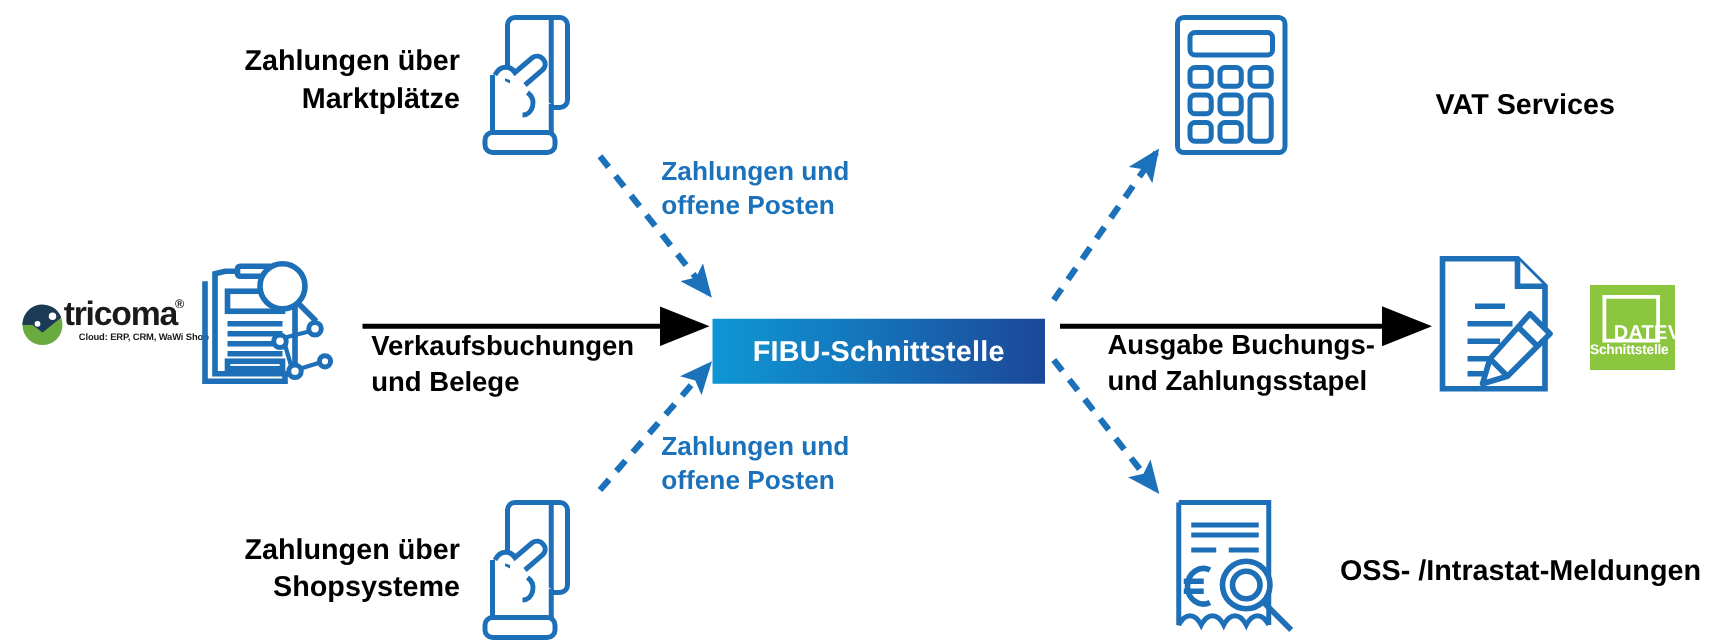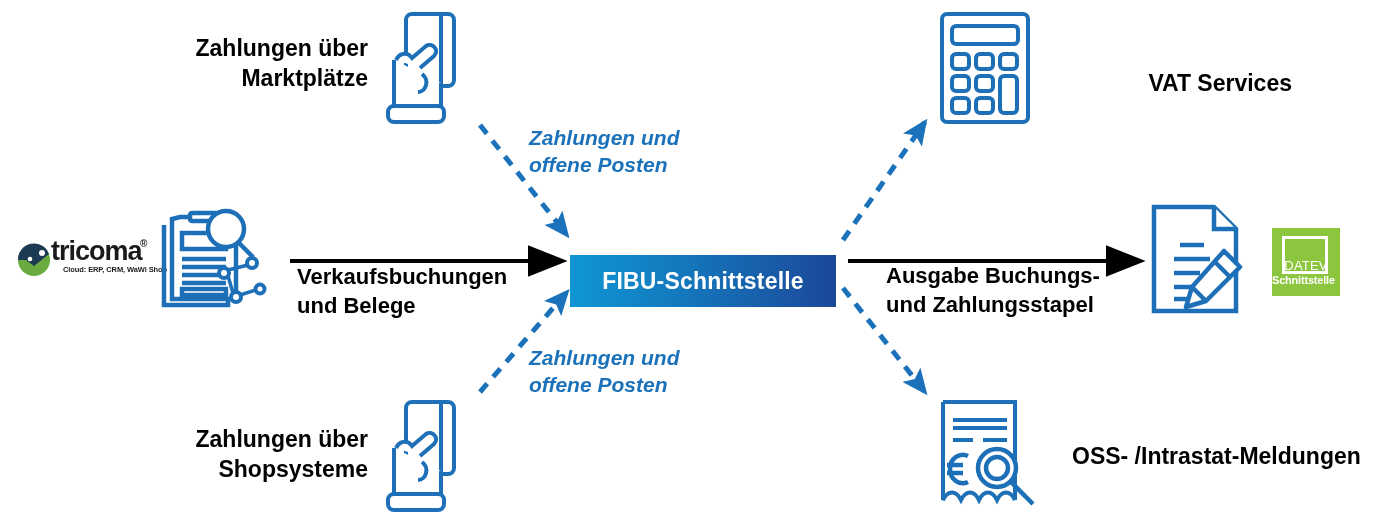--- a/index.html
+++ b/index.html
@@ -15,21 +15,21 @@
 
   .node{position:absolute;}
 
   .label{
     position:absolute;
     font-weight:bold;
     line-height:1.30;
     color:#000000;
     white-space:pre-line;
   }
-  .label.blue{color:#1b72ba;font-style:italic;}
+  .label.blue{color:#1b72ba;}
 
   
   #lbl-marktplaetze{left:110px;top:34px;width:258px;text-align:right;font-size:23px;}
   #lbl-shopsysteme{left:110px;top:425px;width:258px;text-align:right;font-size:23px;}
   #lbl-verkauf{left:297px;top:263px;width:280px;text-align:left;font-size:22px;}
   #lbl-ausgabe{left:886px;top:262px;width:300px;text-align:left;font-size:22px;}
   #lbl-zop-top{left:529px;top:124px;width:240px;text-align:left;font-size:21px;}
   #lbl-zop-bottom{left:529px;top:344px;width:240px;text-align:left;font-size:21px;}
   #lbl-vat{left:1052px;top:56px;width:240px;text-align:right;font-size:23px;margin-top:13px;}
   #lbl-oss{left:1052px;top:442px;width:310px;text-align:left;font-size:23px;margin-left:20px;}
@@ -59,21 +59,21 @@
   }
 
   
   #datev{left:1272px;top:228px;width:68px;height:68px;background:#8cc63f;}
   #datev .inner{
     position:absolute;left:10px;top:8px;width:46px;height:38px;
     border:3px solid #ffffff;box-sizing:border-box;
   }
   #datev .datev-word{
     position:absolute;left:0;top:30px;width:68px;text-align:center;
-    font-size:13px;font-weight:normal;color:#ffffff;letter-spacing:.2px;
+    font-size:16px;font-weight:bold;color:#ffffff;letter-spacing:.2px;padding-left:12px;
   }
   #datev .datev-sub{
     position:absolute;left:0;top:46px;width:60px;text-align:center;
     font-size:11px;font-weight:bold;color:#ffffff;letter-spacing:-.2px;
   }
 
   
   .icon-wrap{position:absolute;}
 </style>
 </head>

